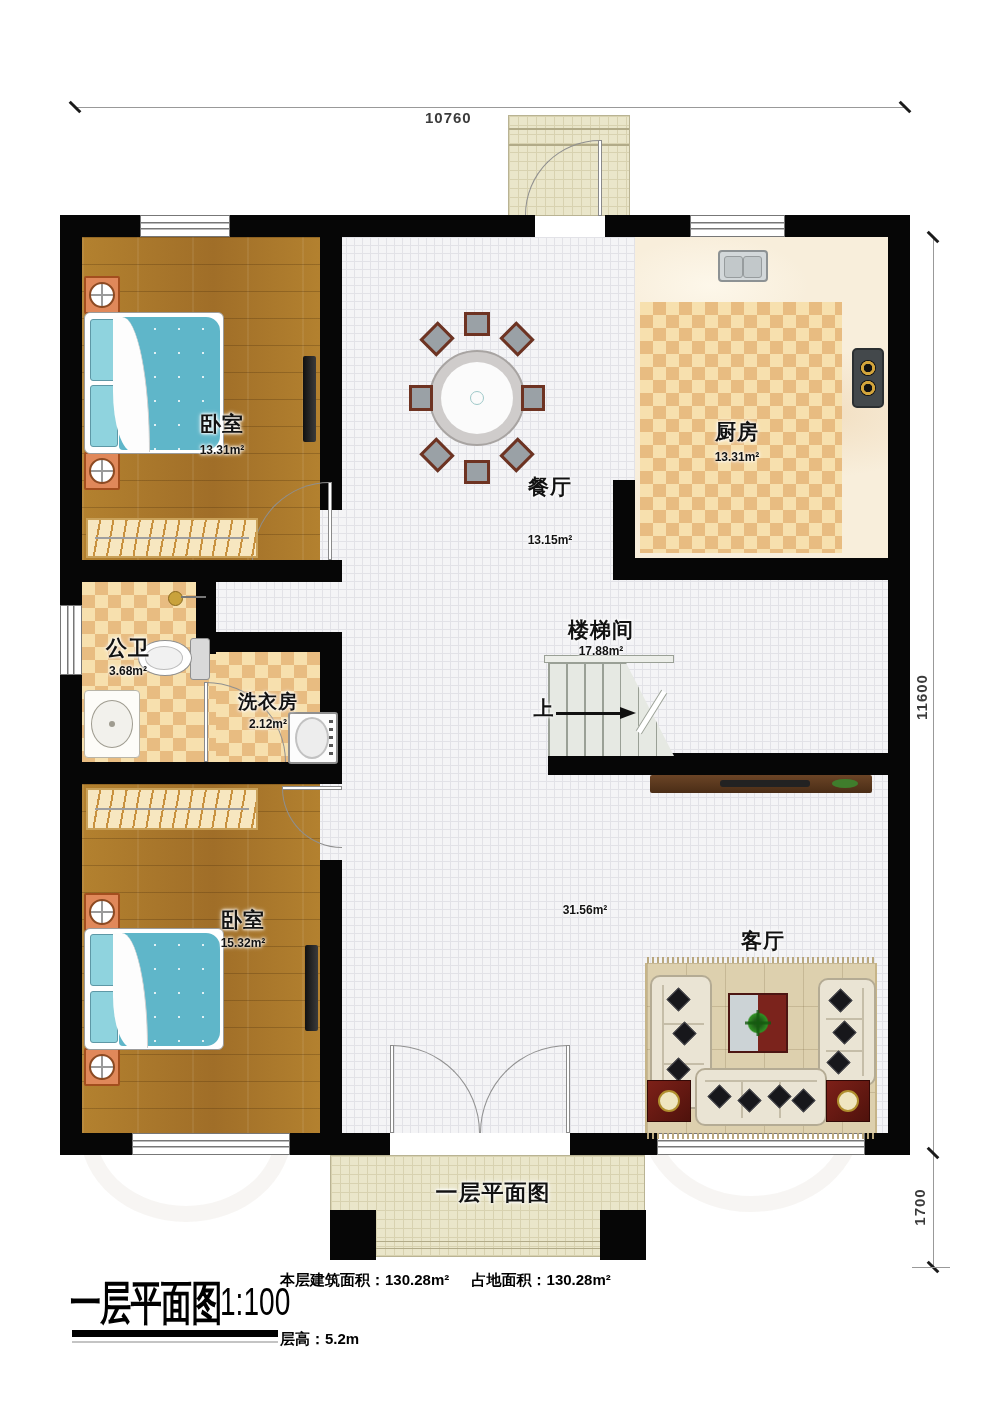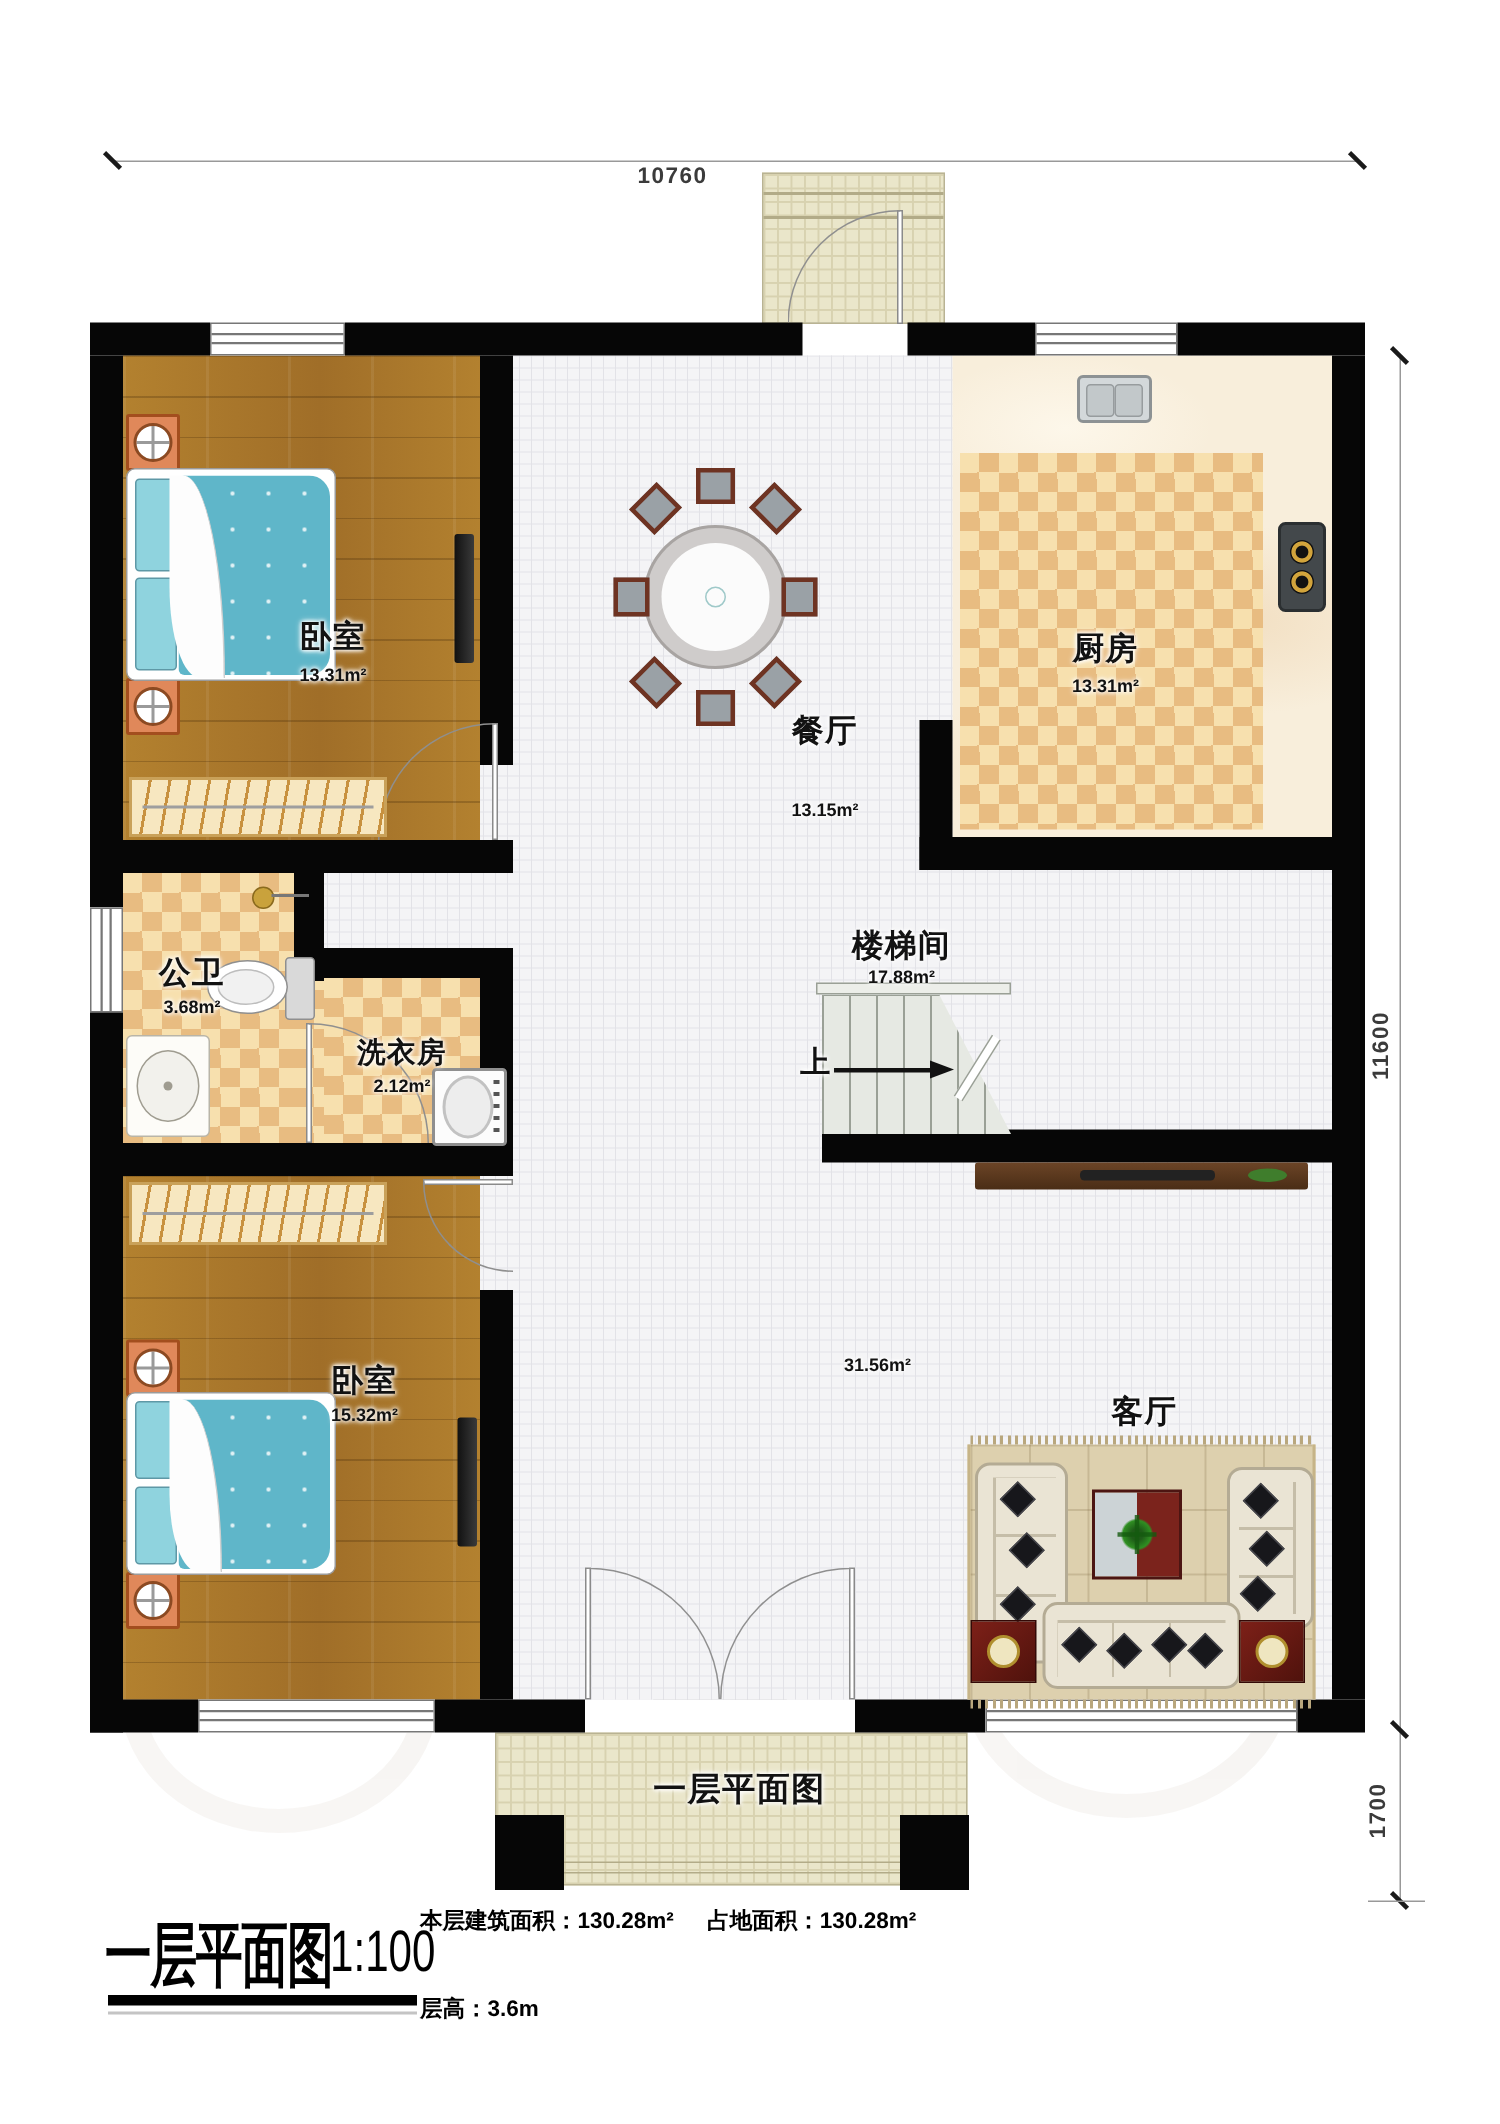--- a/index.html
+++ b/index.html
@@ -283,15 +283,15 @@
 
   <div class="titleblock" style="left:70px;top:1272px;font-size:47px;font-weight:700;letter-spacing:-1px;transform:scaleX(0.66);transform-origin:left top;white-space:nowrap;">一层平面图</div>
   <div class="titleblock" style="left:220px;top:1280px;font-size:39px;font-weight:400;transform:scaleX(0.72);transform-origin:left top;">1:100</div>
   <div class="titleblock" style="left:72px;top:1330px;width:206px;height:7px;background:#000;"></div>
   <div class="titleblock" style="left:72px;top:1341px;width:206px;height:2px;background:#c4c4c4;"></div>
   <div class="titleblock" style="left:280px;top:1271px;font-size:15px;font-weight:700;white-space:nowrap;">
     <span>本层建筑面积：130.28m²</span>
     <span style="display:inline-block;width:14px;"></span>
     <span>占地面积：130.28m²</span>
   </div>
-  <div class="titleblock" style="left:280px;top:1330px;font-size:15px;font-weight:700;white-space:nowrap;">层高：3.6m</div>
+  <div class="titleblock" style="left:280px;top:1330px;font-size:15px;font-weight:700;white-space:nowrap;">层高：5.2m</div>
 
 </div>
 
 </body></html>

